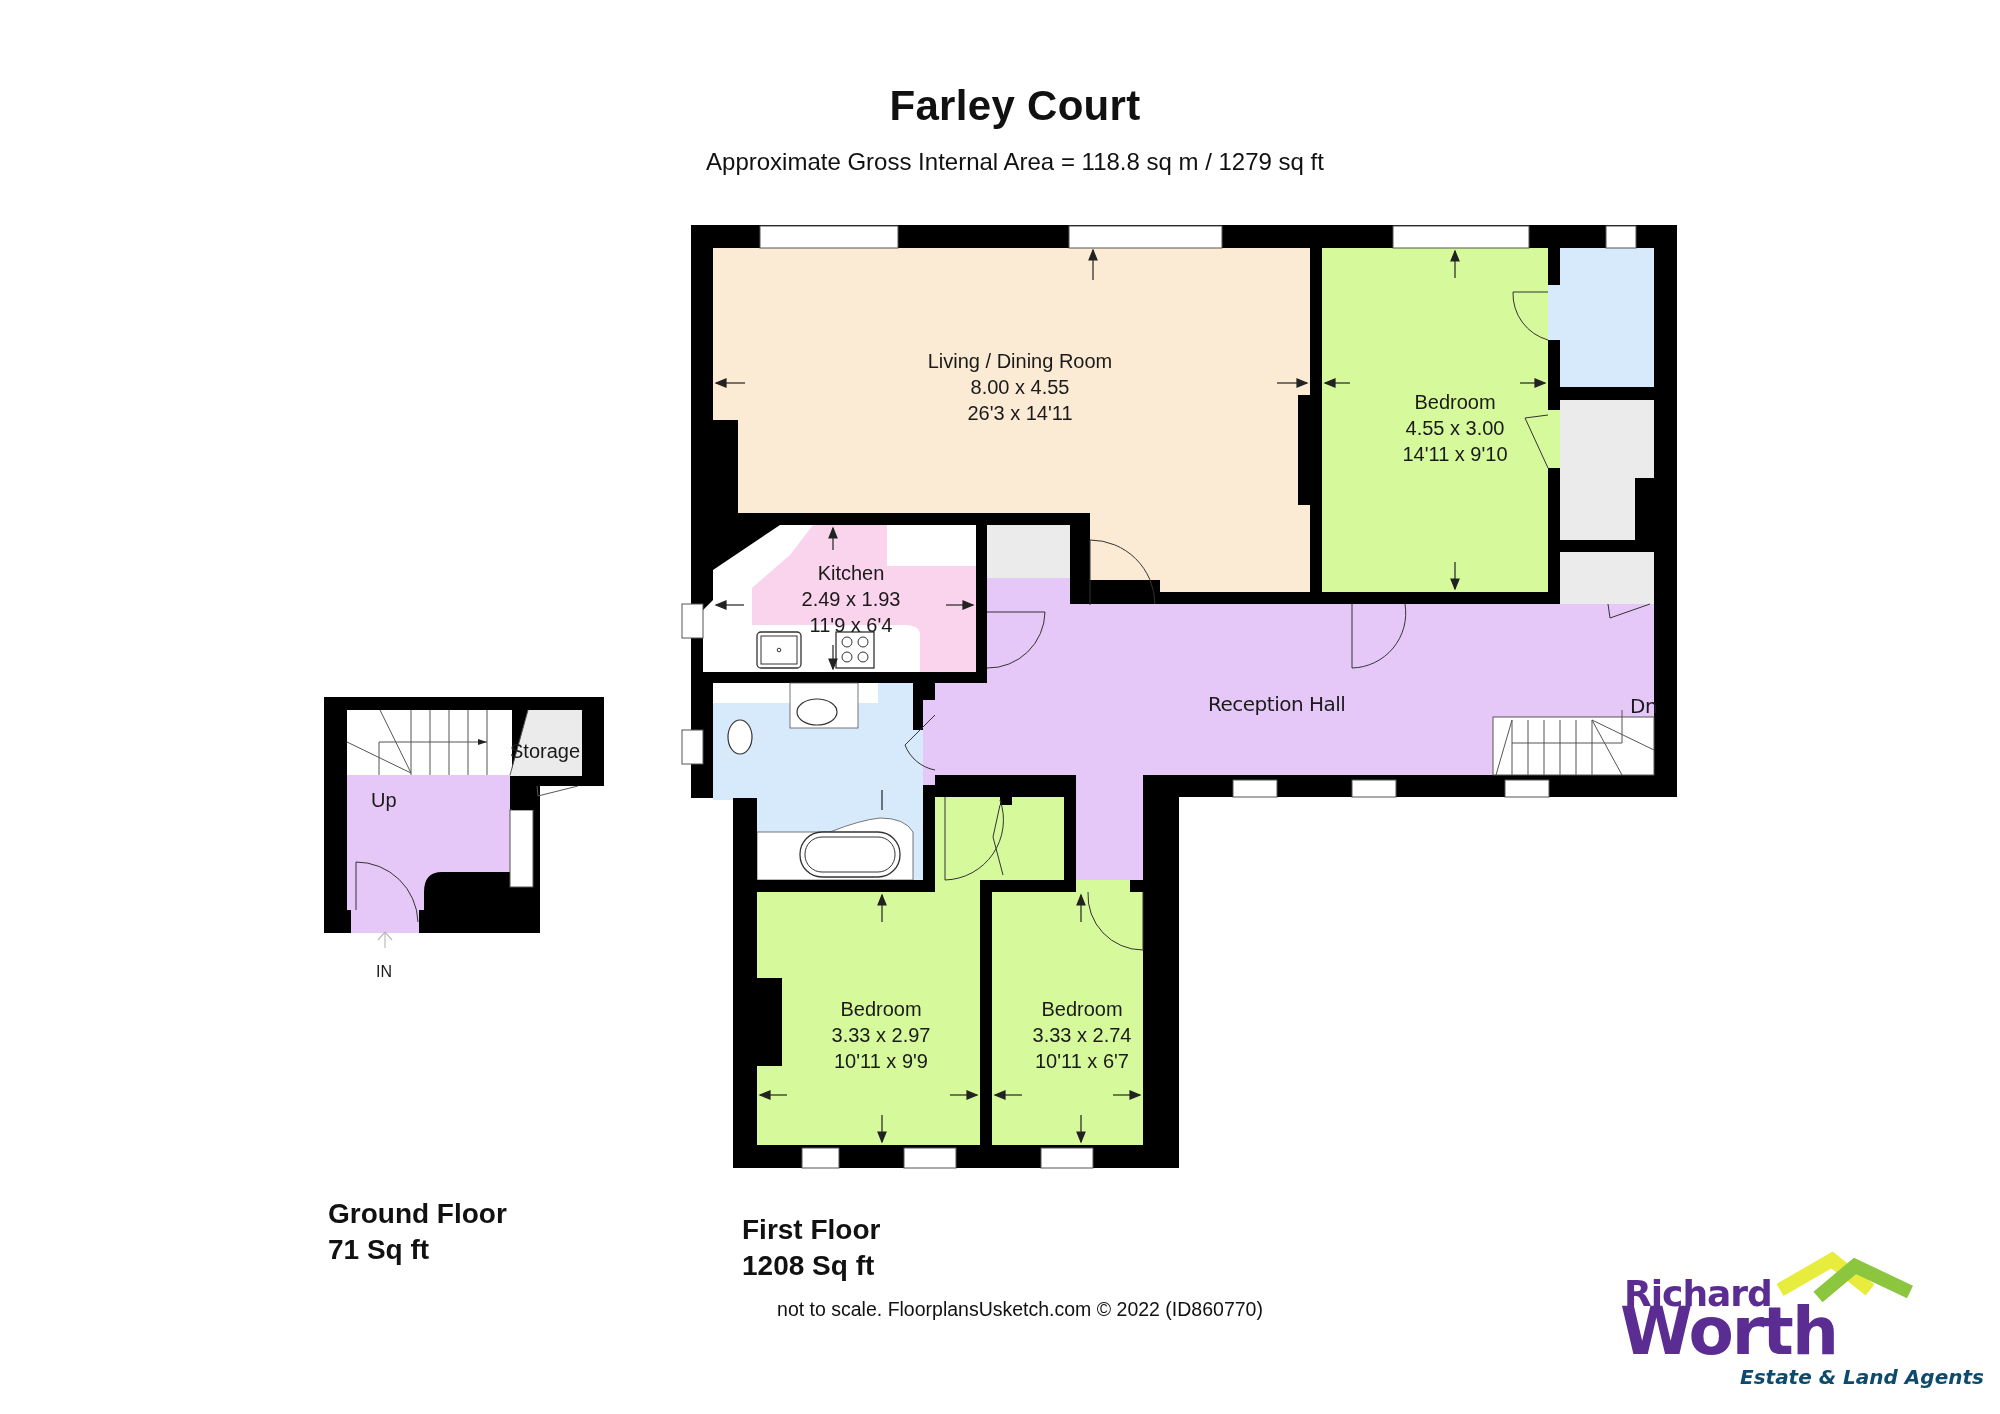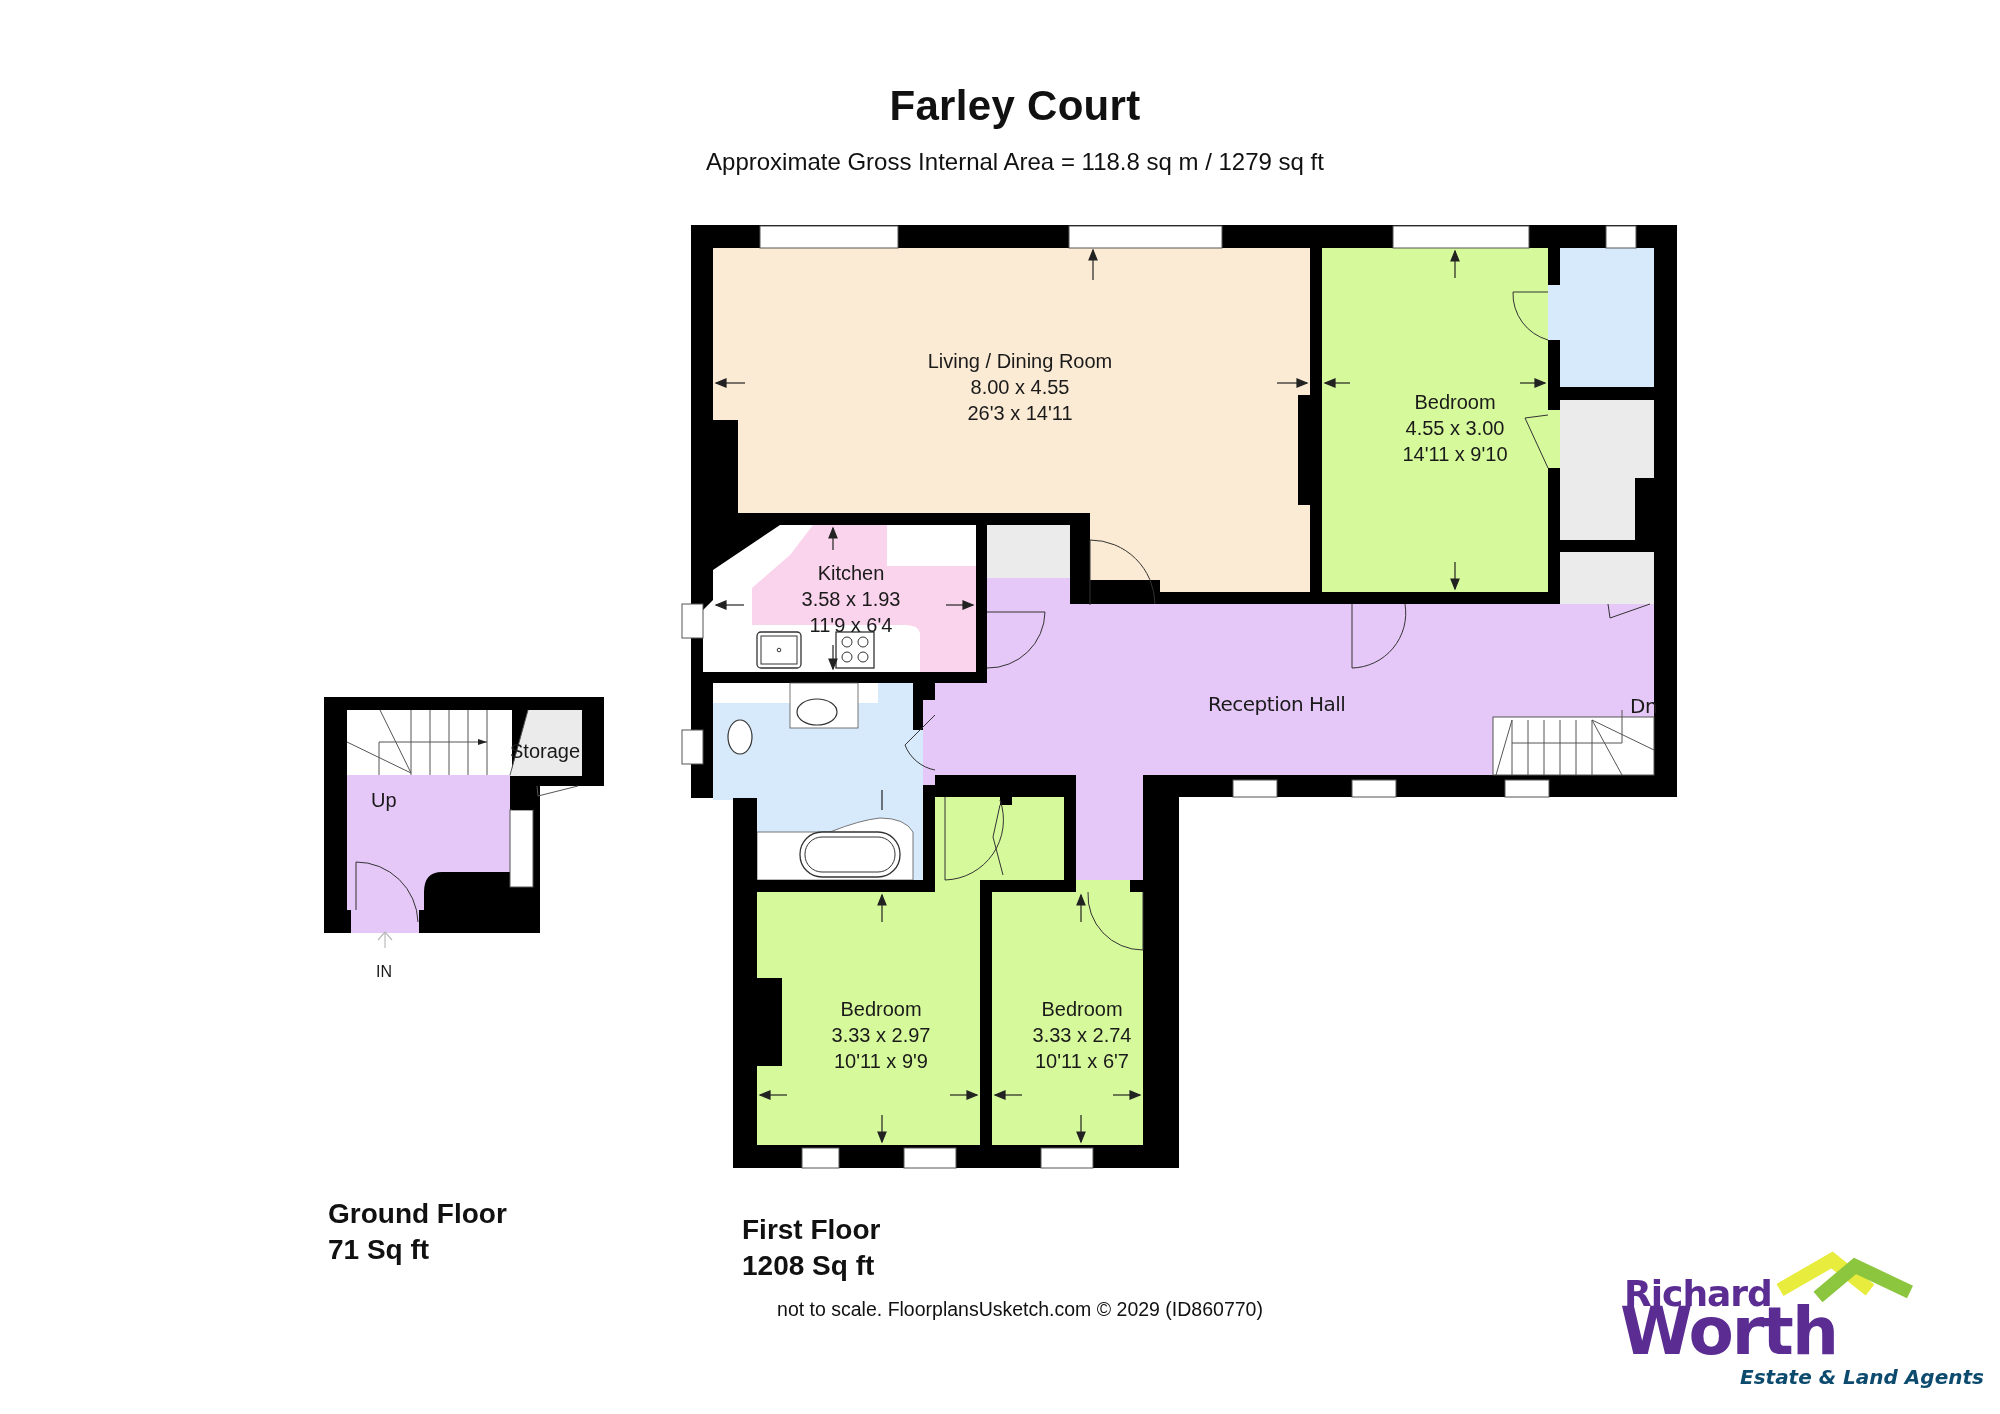--- a/index.html
+++ b/index.html
@@ -229,21 +229,21 @@
   <div>8.00 x 4.55</div>
   <div>26'3 x 14'11</div>
 </div>
 <div class="room-label" style="left:1455px; top:389px;">
   <div>Bedroom</div>
   <div>4.55 x 3.00</div>
   <div>14'11 x 9'10</div>
 </div>
 <div class="room-label" style="left:851px; top:560px;">
   <div>Kitchen</div>
-  <div>3.58 x 1.93</div>
+  <div>2.49 x 1.93</div>
   <div>11'9 x 6'4</div>
 </div>
 <div class="room-label" style="left:881px; top:996px;">
   <div>Bedroom</div>
   <div>3.33 x 2.97</div>
   <div>10'11 x 9'9</div>
 </div>
 <div class="room-label" style="left:1082px; top:996px;">
   <div>Bedroom</div>
   <div>3.33 x 2.74</div>
@@ -259,20 +259,20 @@
 <div class="floor-label" style="left:328px; top:1196px;">
   <div>Ground Floor</div>
   <div>71 Sq ft</div>
 </div>
 <div class="floor-label" style="left:742px; top:1196px;margin-top:16px;">
   <div>First Floor</div>
   <div>1208 Sq ft</div>
 </div>
 
 <div class="disclaimer">
-  <div>not to scale. FloorplansUsketch.com © 2029 (ID860770)</div>
+  <div>not to scale. FloorplansUsketch.com © 2022 (ID860770)</div>
 </div>
 
 <div class="logo">
   <div class="logo-r">Richard</div>
   <div class="logo-w">Worth</div>
   <div class="logo-t">Estate &amp; Land Agents</div>
 </div>
 
 </body></html>

